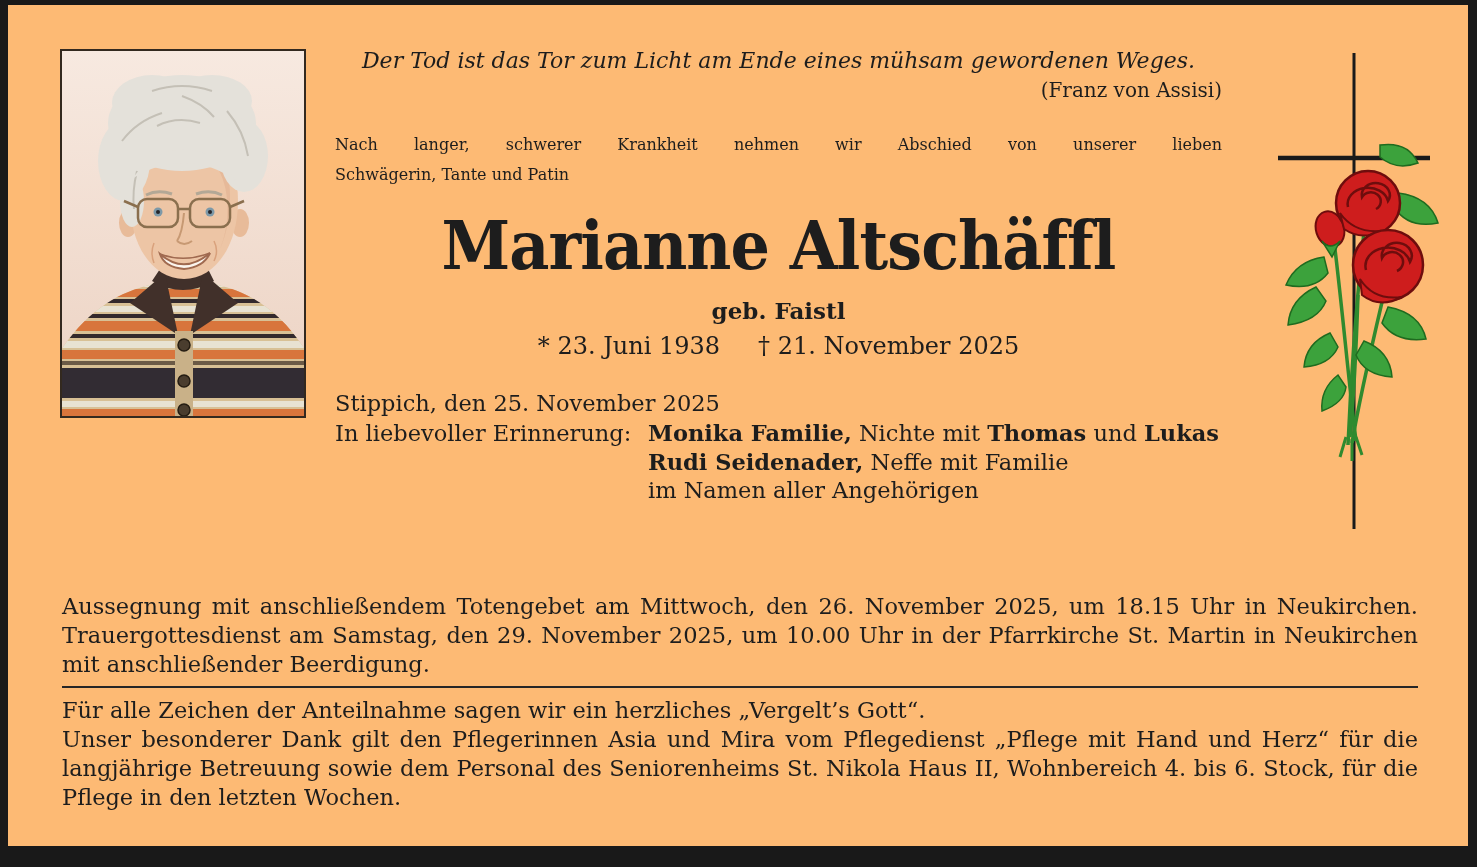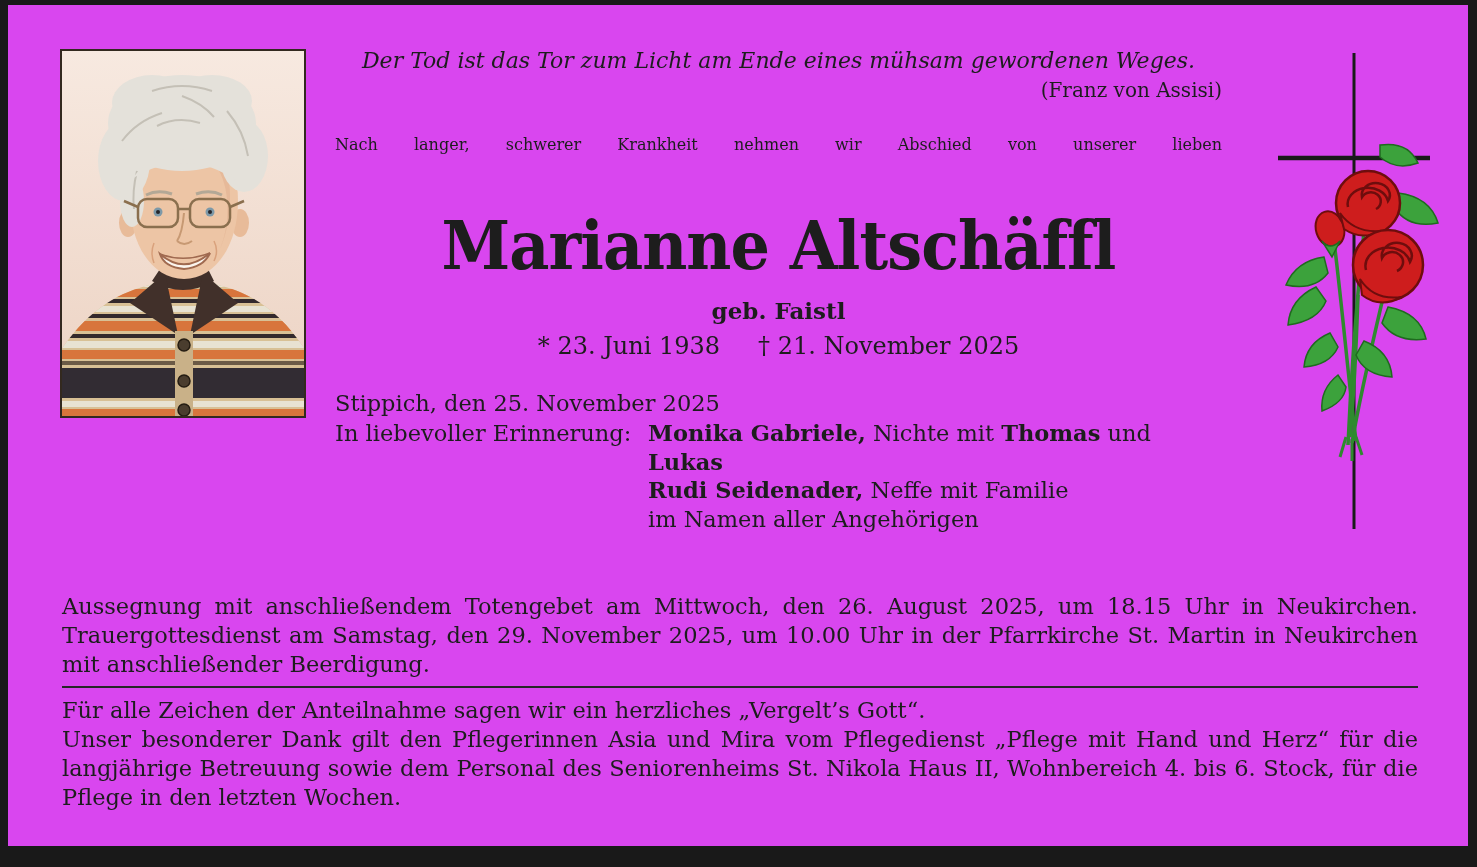--- a/index.html
+++ b/index.html
@@ -3,21 +3,21 @@
 <meta charset="utf-8">
 <style>
   html,body{margin:0;padding:0;}
   body{
     width:1477px;height:867px;position:relative;background:#191919;
     font-family:"DejaVu Serif","Liberation Serif",serif;color:#1d1d1d;
     overflow:hidden;
   }
   .sheet{
     position:absolute;left:8px;top:5px;right:9px;bottom:21px;
-    background:#d946ef;overflow:hidden;
+    background:#fdba74;overflow:hidden;
   }
   
   .abs{position:absolute;}
 
   .photo{
     left:52px;top:44px;width:242px;height:365px;
     border:2px solid #33291f;box-sizing:content-box;background:#f3e2d8;
   }
 
   .col{left:327px;width:887px;}
@@ -191,43 +191,44 @@
 
       <path d="M78,392 L72,412 M84,394 L84,416 M88,392 L94,410" stroke="#2f8a2f" stroke-width="3" fill="none"></path>
     </svg>
   </div>
 
   <div class="abs col quote">Der Tod ist das Tor zum Licht am Ende eines mühsam gewordenen Weges.</div>
   <div class="abs col quote-attr">(Franz von Assisi)</div>
 
   <div class="abs col intro">
     <div class="just">Nach langer, schwerer Krankheit nehmen wir Abschied von unserer lieben</div>
+    <div>Schwägerin, Tante und Patin</div>
   </div>
 
   <div class="abs col name">Marianne Altschäffl</div>
   <div class="abs col maiden">geb. Faistl</div>
 
   <div class="abs col dates">
     <span>* 23. Juni 1938</span>
     <span>† 21. November 2025</span>
   </div>
 
   <div class="abs col placedate">Stippich, den 25. November 2025</div>
 
   <div class="abs col remembrance">
     <span class="label">In liebevoller Erinnerung:</span>
     <div class="lines">
-      <div><span class="b">Monika Gabriele,</span><span> Nichte mit </span><span class="b">Thomas</span><span> und </span><span class="b">Lukas</span></div>
+      <div><span class="b">Monika Familie,</span><span> Nichte mit </span><span class="b">Thomas</span><span> und </span><span class="b">Lukas</span></div>
       <div><span class="b">Rudi Seidenader,</span><span> Neffe mit Familie</span></div>
       <div><span>im Namen aller Angehörigen</span></div>
     </div>
   </div>
 
   <div class="abs wide service">
-    <div class="just">Aussegnung mit anschließendem Totengebet am Mittwoch, den 26. August 2025, um 18.15 Uhr in Neukirchen.</div>
+    <div class="just">Aussegnung mit anschließendem Totengebet am Mittwoch, den 26. November 2025, um 18.15 Uhr in Neukirchen.</div>
     <div class="just">Trauergottesdienst am Samstag, den 29. November 2025, um 10.00 Uhr in der Pfarrkirche St. Martin in Neukirchen</div>
     <div>mit anschließender Beerdigung.</div>
   </div>
 
   <div class="abs wide divider"></div>
 
   <div class="abs wide thanks">
     <div>Für alle Zeichen der Anteilnahme sagen wir ein herzliches „Vergelt’s Gott“.</div>
     <div class="just">Unser besonderer Dank gilt den Pflegerinnen Asia und Mira vom Pflegedienst „Pflege mit Hand und Herz“ für die</div>
     <div class="just">langjährige Betreuung sowie dem Personal des Seniorenheims St. Nikola Haus II, Wohnbereich 4. bis 6. Stock, für die</div>

